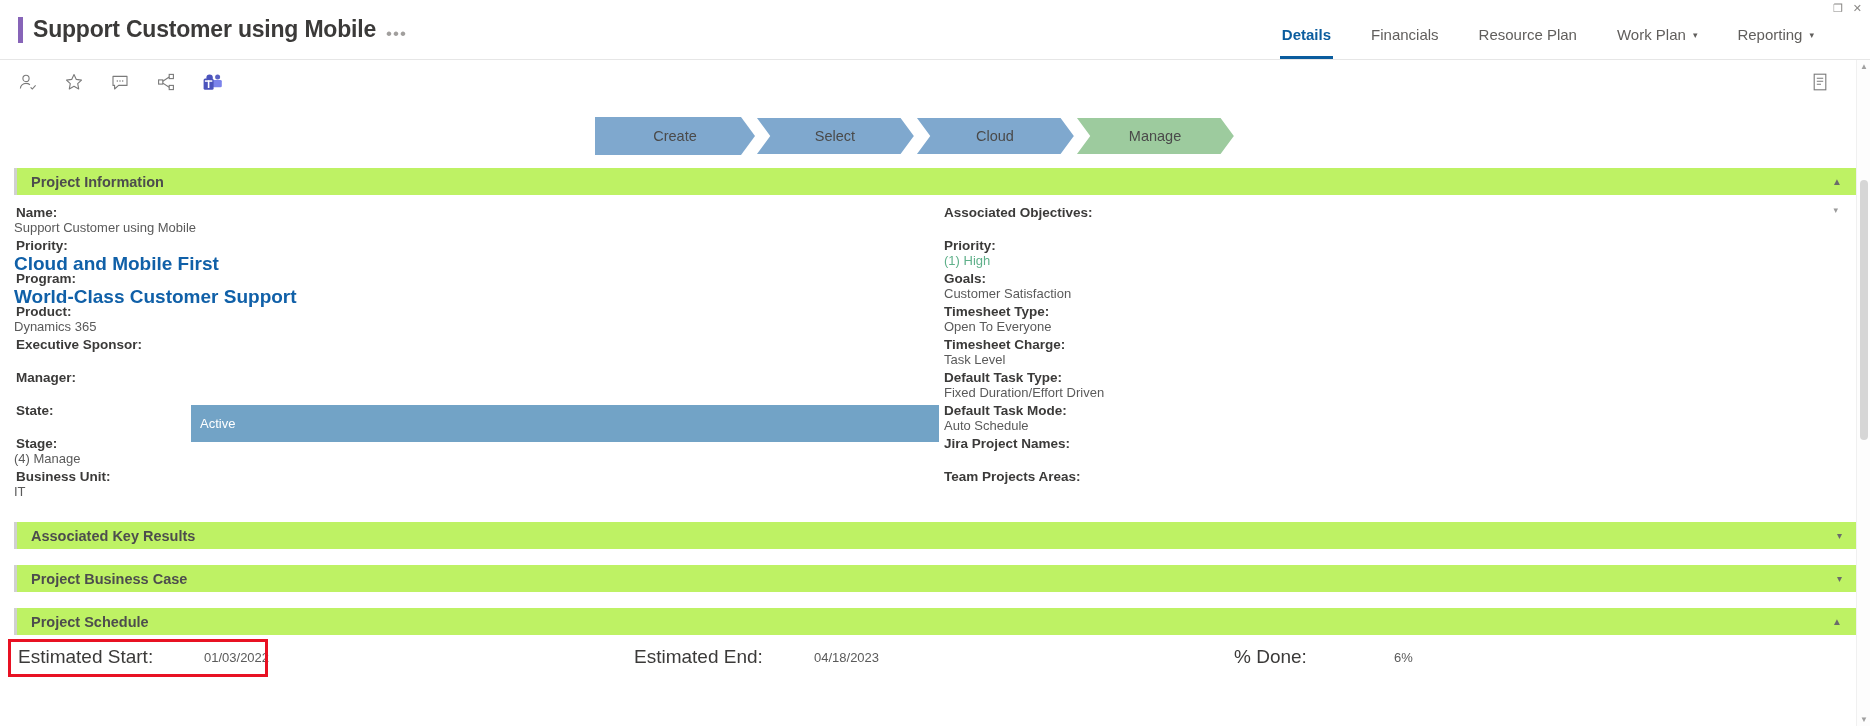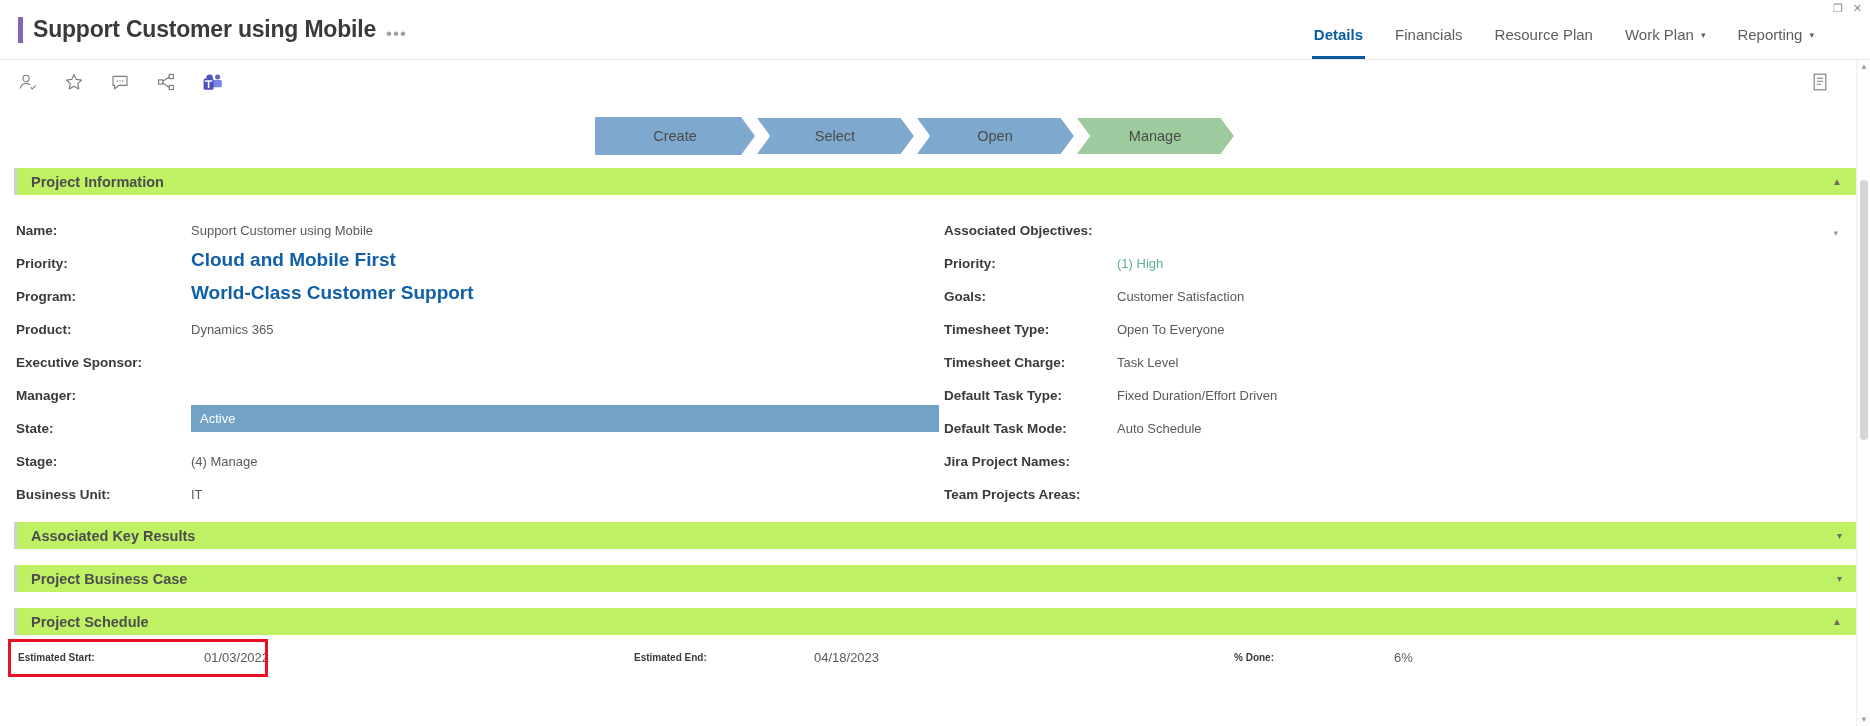--- a/index.html
+++ b/index.html
@@ -44,21 +44,21 @@
   }
 
   
   .navtabs {
     position: absolute;
     right: 40px;
     bottom: 0;
     display: flex;
     align-items: flex-end;
     height: 100%;
-    gap: 0px;
+    gap: 8px;
   }
   .navtab {
     position: relative;
     font-size: 15px;
     color: #605e5c;
     padding: 0 16px 16px 16px;
     white-space: nowrap;
     display: flex;
     align-items: flex-end;
     height: 100%;
@@ -170,22 +170,23 @@
     padding: 10px 14px 4px 14px;
     display: flex;
   }
   .col { position: relative; }
   .col-left  { width: 930px; flex: none; }
   .col-right { flex: 1; }
 
   .field-row {
     height: 33px;
     display: flex;
-    align-items: flex-end;
-    position: relative;
+    align-items: flex-start;
+    position: relative;
+    flex-direction: column;
   }
   .f-label {
     font-size: 13.5px;
     font-weight: bold;
     color: #3b3a39;
     flex: none;
   }
   .col-left .f-label  { width: 177px; padding-left: 2px; }
   .col-right .f-label { width: 173px; }
   .f-value {
@@ -194,21 +195,21 @@
     white-space: nowrap;
   }
   .f-value.link { color: #1060a8; font-weight: bold; font-size: 19px; cursor: pointer; }
   .f-value.green { color: #5fb08a; }
 
   
   .state-row .hl {
     position: absolute;
     left: 177px;
     top: 2px;
-    height: 27px;
+    height: 37px;
     width: 748px;
     background: #72a3c6;
     display: flex;
     align-items: center;
     padding-left: 9px;
   }
   .state-row .hl .f-value { color: #ffffff; }
 
   .objectives-caret {
     position: absolute;
@@ -223,21 +224,21 @@
     position: relative;
     height: 44px;
   }
   .sched-row {
     display: flex;
     align-items: center;
     height: 44px;
     position: relative;
   }
   .sched-cell { display: flex; align-items: center; }
-  .sched-cell .f-label { font-weight: bold; font-size: 10px; }
+  .sched-cell .f-label { font-weight: normal; font-size: 19px; }
 
   .cell-start { width: 620px; padding-left: 4px; }
   .cell-start .f-label { width: 186px; }
   .cell-end   { width: 600px; }
   .cell-end .f-label { width: 180px; }
   .cell-done  { flex: 1; }
   .cell-done .f-label { width: 160px; }
 
   .redbox {
     position: absolute;
@@ -386,21 +387,21 @@
       </div>
       <span class="lbl">Select</span>
     </div>
 
     <div class="stage">
       <div class="shape">
         <svg viewBox="0 0 160 38" preserveAspectRatio="none">
           <path d="M0,0 L146,0 L160,19 L146,38 L0,38 L14,19 Z" fill="#7fa8ce" stroke="#ffffff" stroke-width="2"></path>
         </svg>
       </div>
-      <span class="lbl">Open</span>
+      <span class="lbl">Cloud</span>
     </div>
 
     <div class="stage">
       <div class="shape">
         <svg viewBox="0 0 160 38" preserveAspectRatio="none">
           <path d="M0,0 L146,0 L160,19 L146,38 L0,38 L14,19 Z" fill="#9dcb9e" stroke="#ffffff" stroke-width="2"></path>
         </svg>
       </div>
       <span class="lbl">Manage</span>
     </div>

